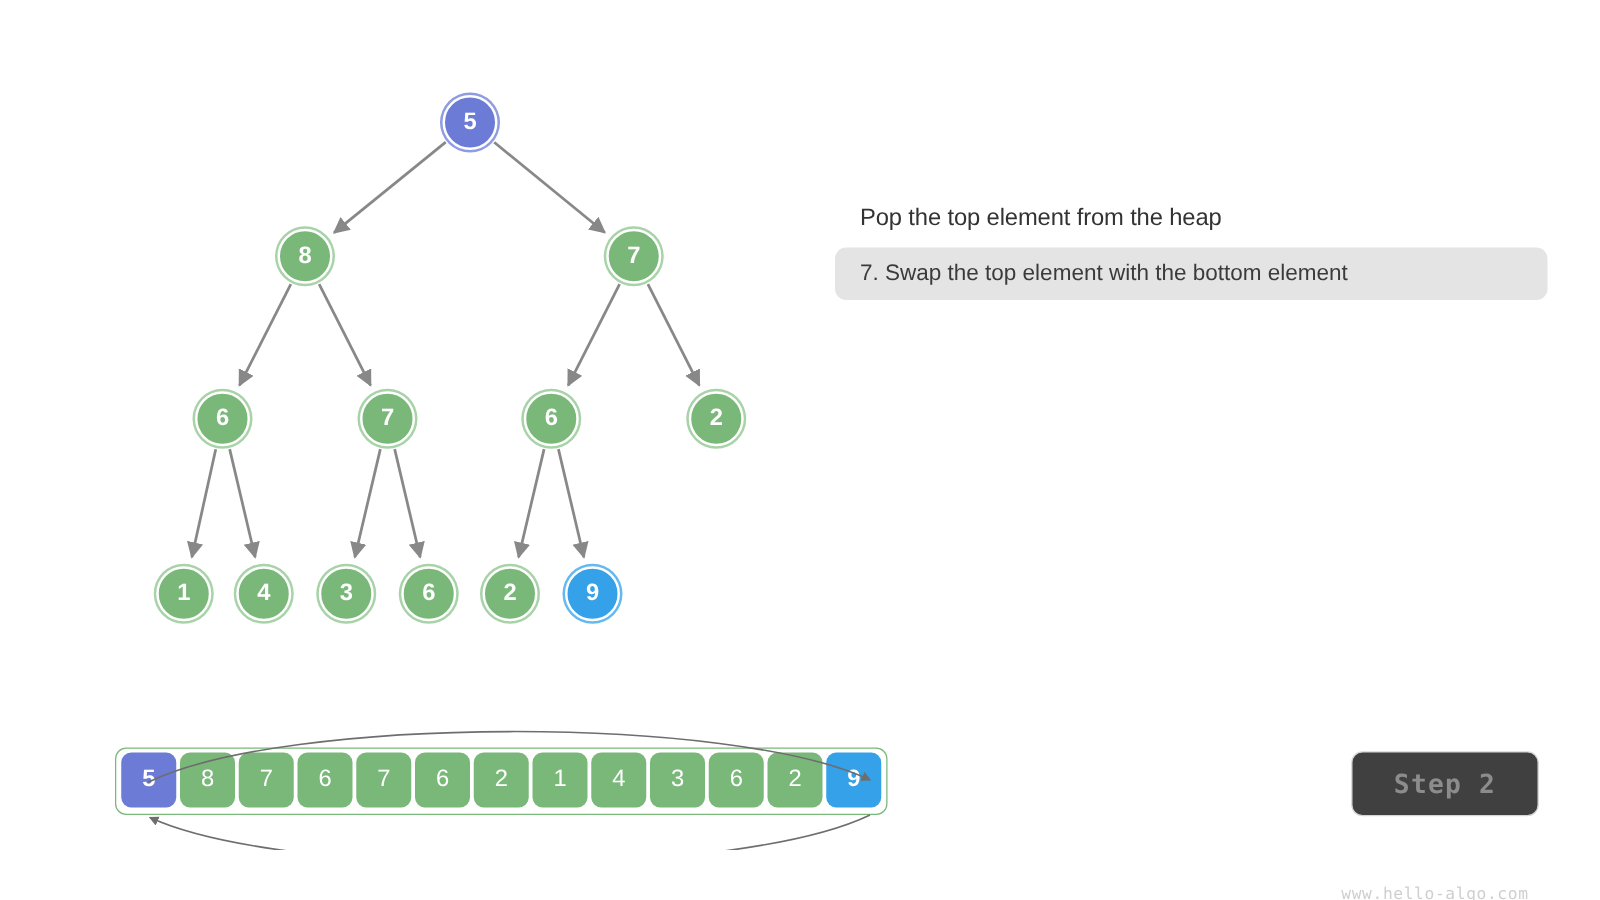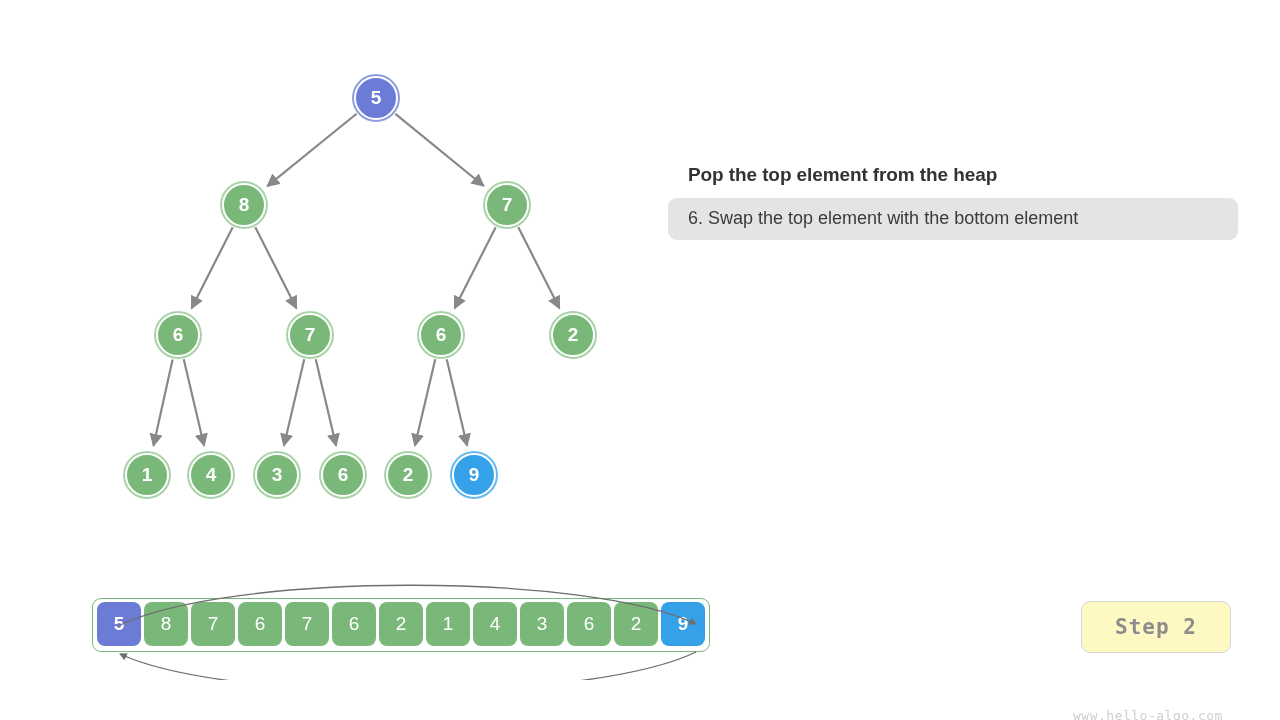--- a/index.html
+++ b/index.html
@@ -64,21 +64,21 @@
 
   
   #info-panel {
     position: absolute;
     left: 668px;
     top: 164px;
     width: 570px;
   }
   #panel-title {
     font-size: 19px;
-    font-weight: bold;
+    font-weight: normal;
     color: #333333;
     margin: 0 0 12px 20px;
     letter-spacing: -0.1px;
   }
   #step-description {
     background: #e4e4e4;
     border-radius: 9px;
     padding: 10px 20px 11px 20px;
     font-size: 18px;
     color: #3b3b3b;
@@ -133,21 +133,21 @@
 
   
   #step-badge {
     position: absolute;
     left: 1081px;
     top: 601px;
     width: 150px;
     height: 52px;
     border: 1.5px solid #d5d5d5;
     border-radius: 9px;
-    background: #fef9c3;
+    background: #404040;
     display: flex;
     align-items: center;
     justify-content: center;
     font-family: "DejaVu Sans Mono", monospace;
     font-size: 21px;
     font-weight: bold;
     color: #8c8c8c;
     letter-spacing: 1px;
     box-sizing: border-box;
   }
@@ -198,21 +198,21 @@
       <div class="tree-node green" style="left: 211px; top: 475px;">4</div>
       <div class="tree-node green" style="left: 277px; top: 475px;">3</div>
       <div class="tree-node green" style="left: 343px; top: 475px;">6</div>
       <div class="tree-node green" style="left: 408px; top: 475px;">2</div>
       <div class="tree-node skyblue" style="left: 474px; top: 475px;">9</div>
     </div>
 </div>
 
 <div id="info-panel">
   <div id="panel-title">Pop the top element from the heap</div>
-  <div id="step-description">6. Swap the top element with the bottom element</div>
+  <div id="step-description">7. Swap the top element with the bottom element</div>
 </div>
 
 <div id="array-region">
   <svg id="array-arcs" viewBox="0 0 640 110" width="640" height="110">
     <defs>
       <marker id="arc-arrow" markerWidth="7" markerHeight="7" refX="5.2" refY="3" orient="auto" markerUnits="strokeWidth">
         <path d="M0,0 L6,3 L0,6 z" fill="#6e6e6e"></path>
       </marker>
     </defs>
     <path id="arc-top" d="M 30 56 C 140 2, 500 2, 608 54" fill="none" stroke="#6e6e6e" stroke-width="1.3" marker-end="url(#arc-arrow)"></path>

